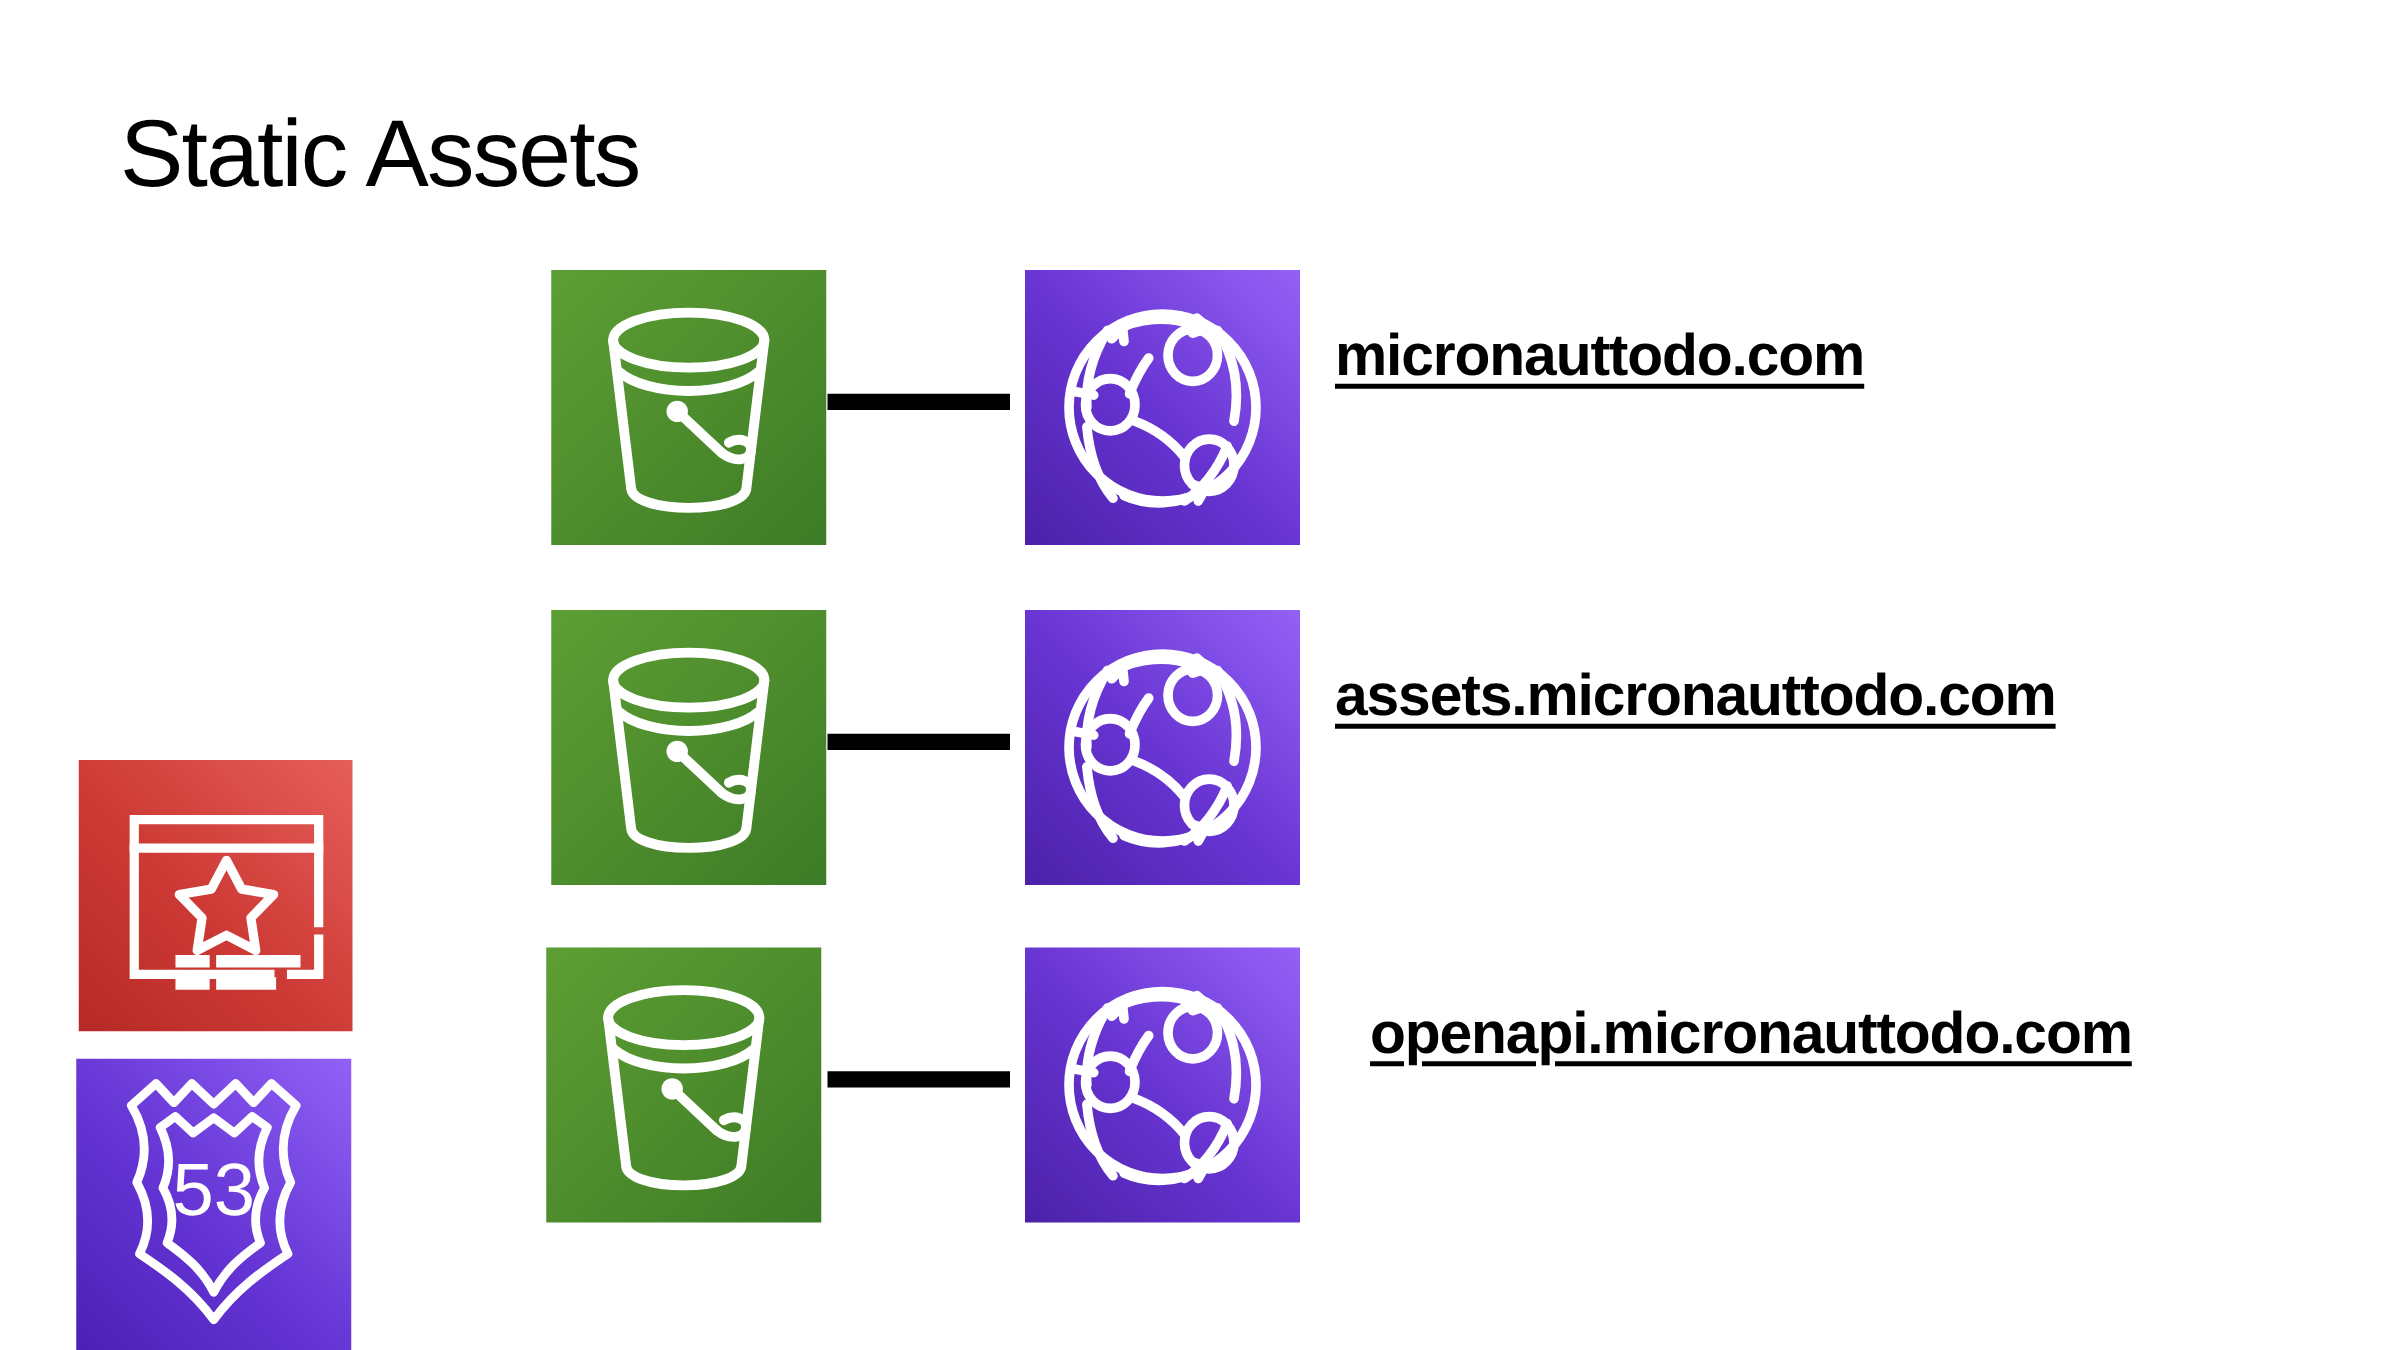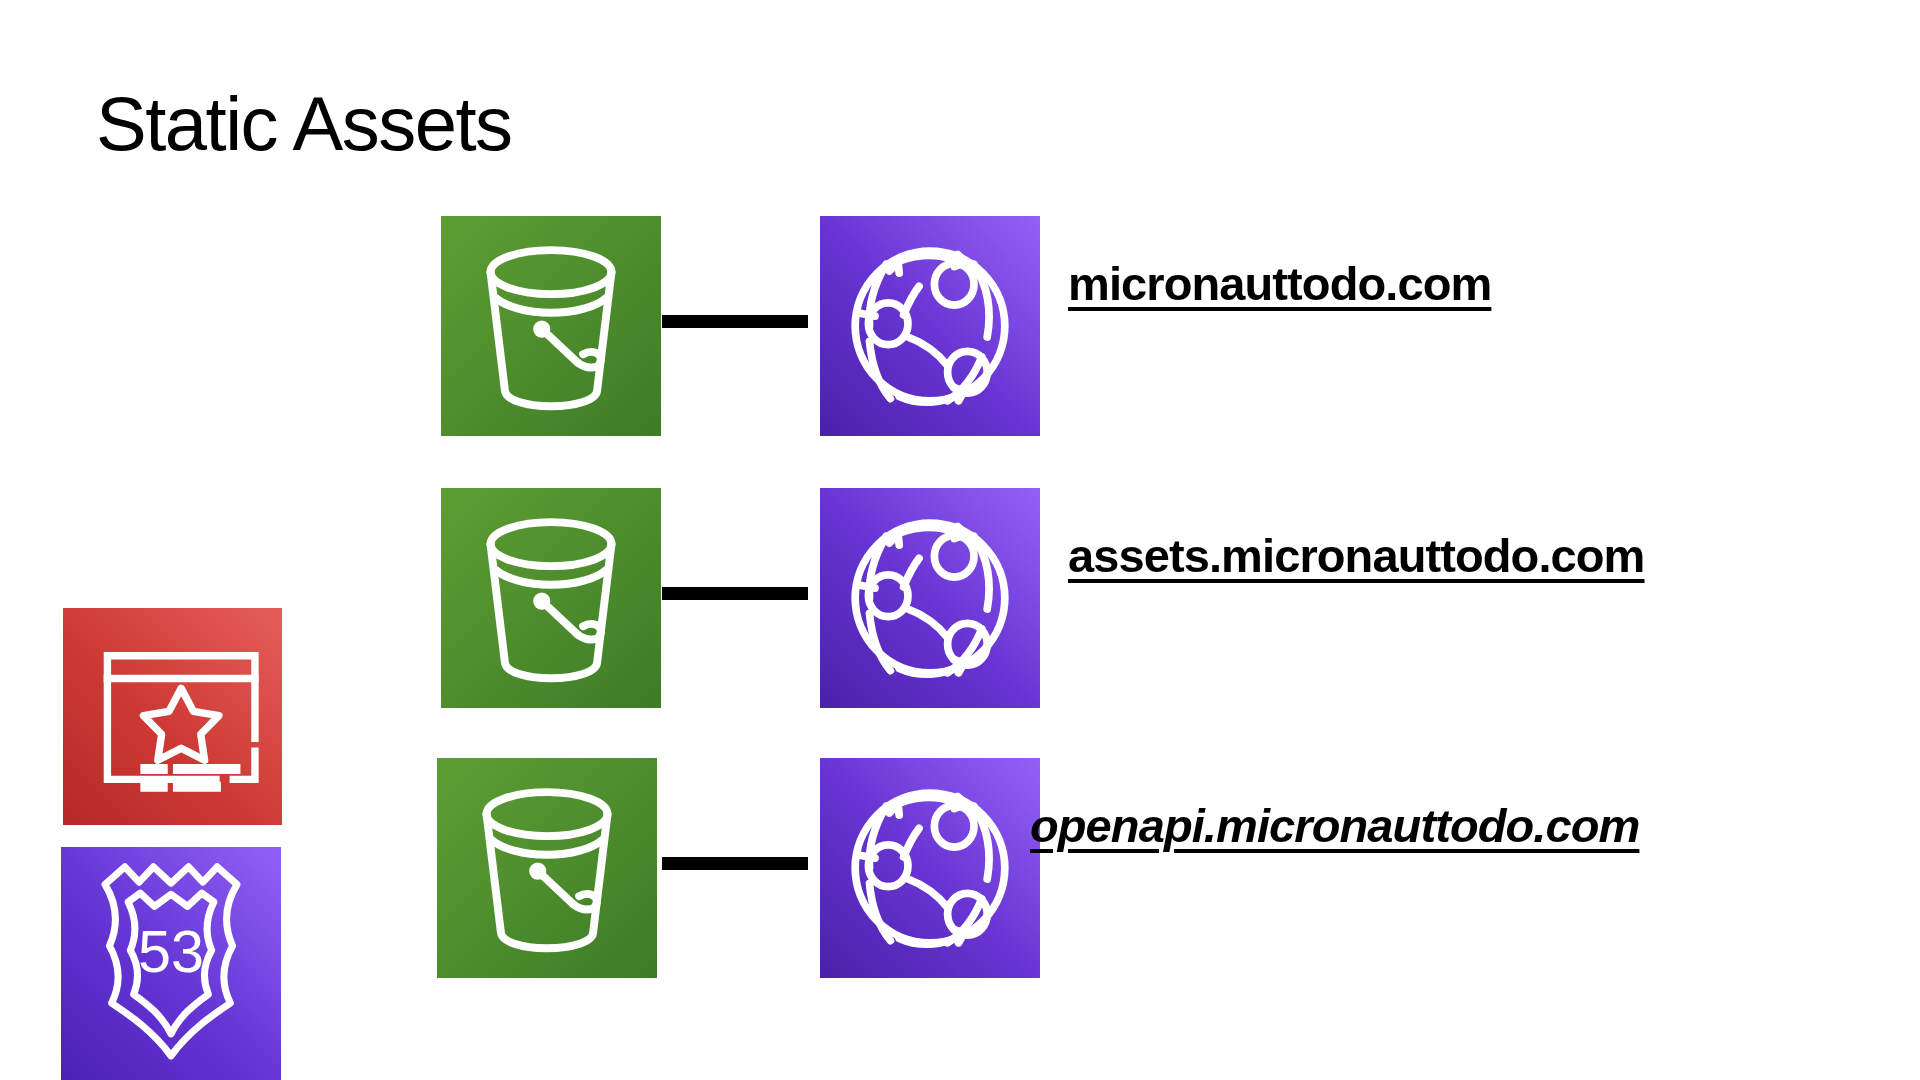--- a/index.html
+++ b/index.html
@@ -246,13 +246,13 @@
       <path d="M62.5,17.5 L66.5,21 L61,23"></path>
       <path d="M36,82 C45,86 56,85.5 64,80.5"></path>
       <path d="M61,78 L65.5,79.5 L63,84"></path>
       <ellipse cx="61" cy="31" rx="9" ry="9.5"></ellipse>
       <ellipse cx="31" cy="49" rx="9" ry="9.5"></ellipse>
       <ellipse cx="67" cy="71" rx="9" ry="9.5"></ellipse>
     </g>
   </svg>
 </div>
 
-<div class="domain-label" style="left:1030px; top:802px;font-style:italic;">openapi.micronauttodo.com</div>
+<div class="domain-label" style="left:1096px; top:802px;">openapi.micronauttodo.com</div>
 
 </body></html>

